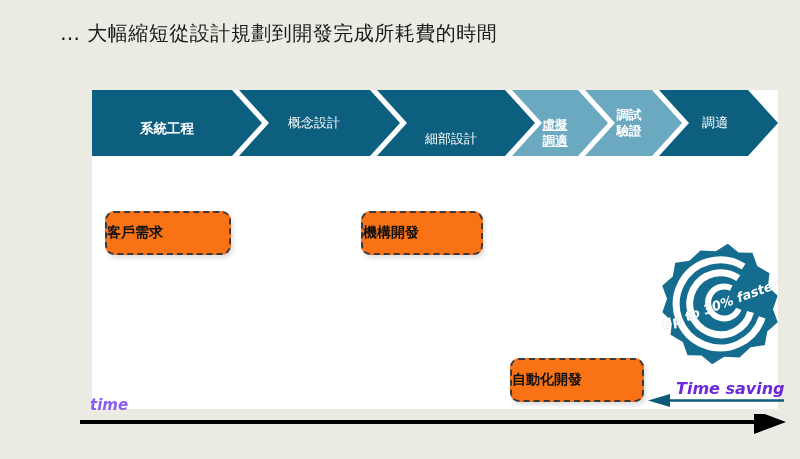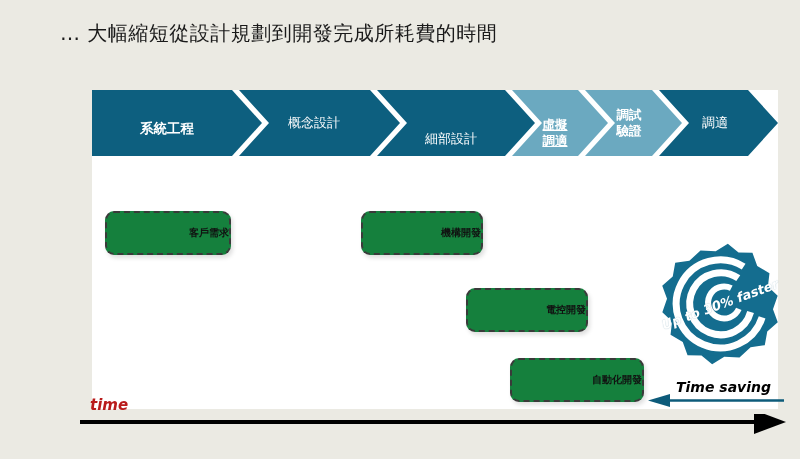--- a/index.html
+++ b/index.html
@@ -41,23 +41,23 @@
     font-size:13px;
   }
   .chev-label.bold{font-weight:bold;font-size:13.5px;}
   .chev-label.two{font-weight:bold;font-size:12.5px;}
 
   
   .dbox{
     position:absolute;
     border:2px dashed #3a3a3a;
     border-radius:9px;
-    background:#15803d;
-    display:flex;align-items:center;justify-content:flex-end;
-    font-size:10px;font-weight:bold;color:#111111;
+    background:#f97316;
+    display:flex;align-items:center;justify-content:flex-start;
+    font-size:14px;font-weight:bold;color:#111111;
     box-shadow:2px 3px 4px rgba(0,0,0,.13);
     white-space:nowrap;
   }
 
   
   .badge{
     position:absolute;left:658px;top:243px;
     width:124px;height:122px;
   }
   .badge svg{display:block;overflow:visible;}
@@ -69,29 +69,29 @@
   }
   .badge-text span{
     color:#ffffff;font-weight:bold;font-style:italic;
     font-size:13px;white-space:nowrap;
     text-shadow:0 0 1px rgba(13,91,122,.4);
   }
 
   
   .tsave-label{
     position:absolute;left:676px;top:379px;
-    font-size:14px;font-weight:bold;font-style:italic;
-    color:#000000;white-space:nowrap;
+    font-size:16px;font-weight:bold;font-style:italic;
+    color:#6d28d9;white-space:nowrap;
   }
   .tsave-arrow{position:absolute;left:648px;top:394px;width:136px;height:14px;}
 
   
   .time-label{
     position:absolute;left:90px;top:396px;
-    font-size:15px;font-weight:bold;font-style:italic;color:#b91c1c;
+    font-size:15px;font-weight:bold;font-style:italic;color:#8b5cf6;
   }
   .time-axis{position:absolute;left:80px;top:414px;width:706px;height:24px;}
 </style>
 </head>
 <body>
 
 <div class="slide">
 
   <div class="title">… 大幅縮短從設計規劃到開發完成所耗費的時間</div>
 
@@ -125,23 +125,20 @@
 
   <div class="dbox" style="left:105px;top:211px;width:122px;height:40px;">
     <span>客戶需求</span>
   </div>
 
 
   <div class="dbox" style="left:361px;top:211px;width:118px;height:40px;">
     <span>機構開發</span>
   </div>
 
-  <div class="dbox" style="left:466px;top:288px;width:118px;height:40px;">
-    <span>電控開發</span>
-  </div>
 
   <div class="dbox" style="left:510px;top:358px;width:130px;height:40px;">
     <span>自動化開發</span>
   </div>
 
   <div class="badge">
     <svg width="124" height="122" viewBox="0 0 124 122" xmlns="http://www.w3.org/2000/svg">
       <g transform="rotate(-20 62 61)">
 
         <path d="M62 4

